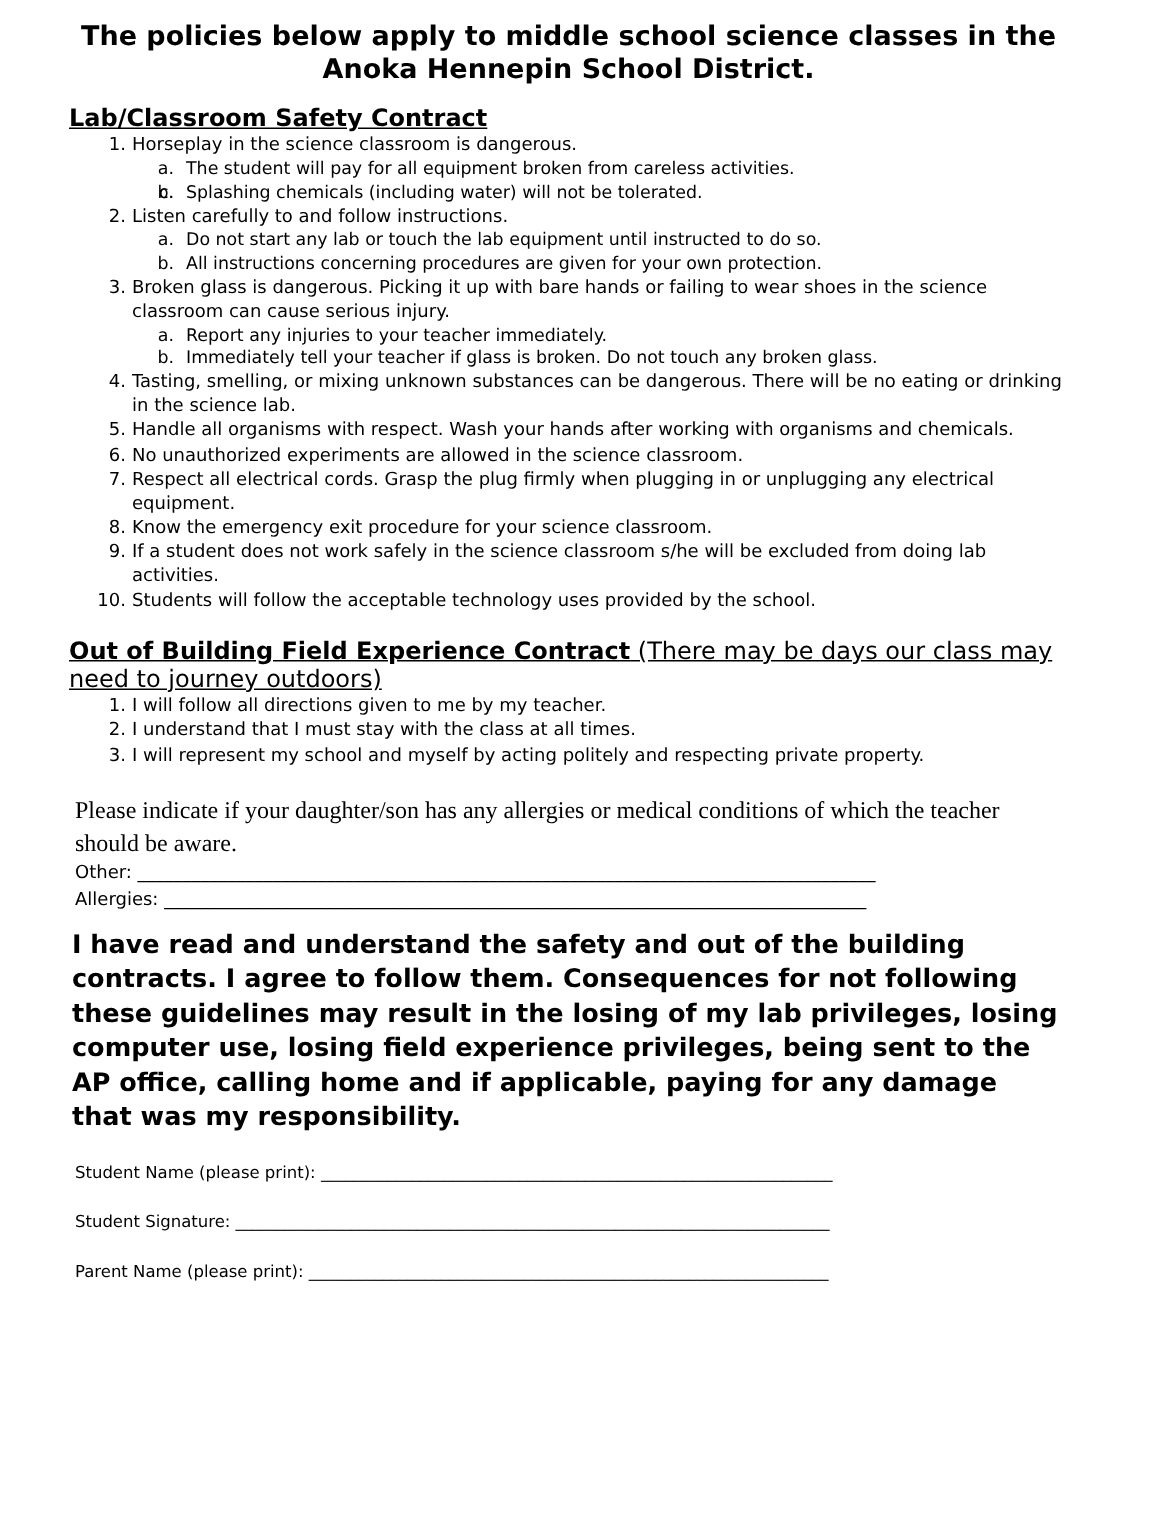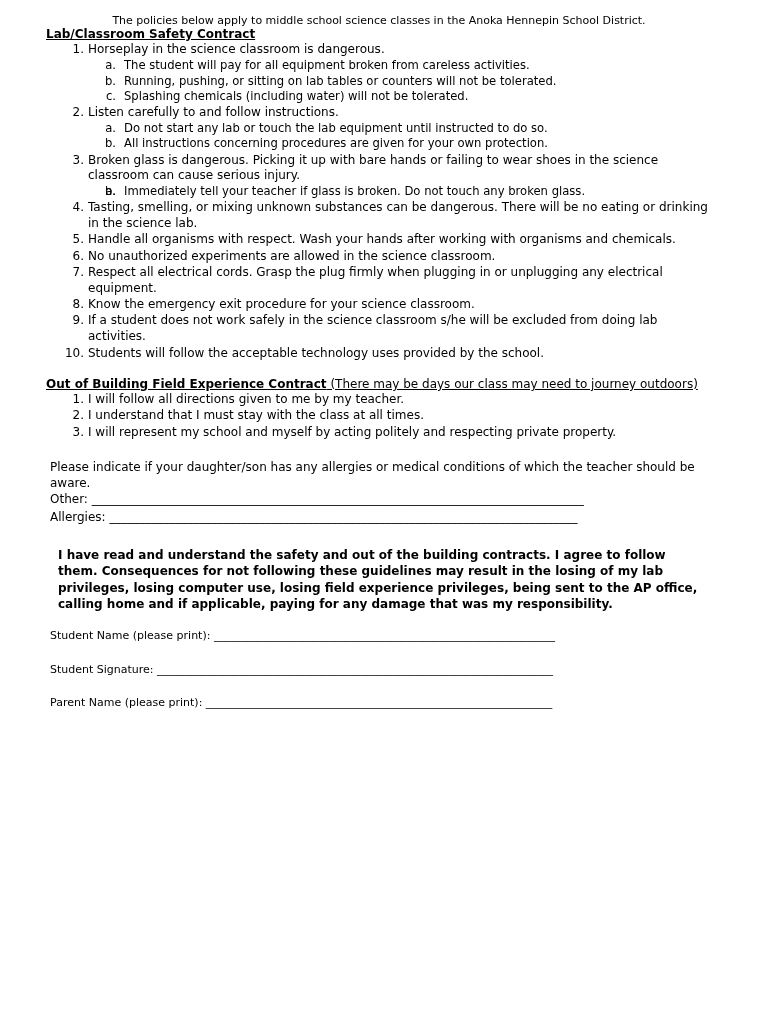--- a/index.html
+++ b/index.html
@@ -24,27 +24,27 @@
   .doc-title {
     text-align: center;
     font-size: 25px;
     font-weight: bold;
     letter-spacing: 0.2px;
     margin: 4px 0 10px 0;
     line-height: 1.1;
   }
   .doc-subtitle {
     text-align: center;
-    font-size: 11px;
-    font-weight: normal;
-    margin: 0 0 0 0;
+    font-size: 18px;
+    font-weight: bold;
+    margin: 0 0 12px 0;
     line-height: 1.2;
   }
   .section-heading {
-    font-size: 12px;
+    font-size: 16px;
     font-weight: bold;
     text-decoration: underline;
     margin: 0 0 1px 0;
   }
   .section-heading .suffix {
     font-weight: normal;
     text-decoration: none;
   }
   ol.level1 {
     list-style: none;
@@ -79,36 +79,37 @@
     position: absolute;
     left: 8px;
     width: 20px;
     text-align: right;
   }
   .gap-small { height: 9px; }
   .gap-med { height: 15px; }
   .gap-large { height: 18px; }
 
   .para {
-    font-size: 12px;
+    font-size: 16px;
     line-height: 1.35;
     margin: 0;
+    font-family: Liberation Serif, serif;
   }
   .fill-line {
     font-size: 12px;
     line-height: 1.45;
     margin: 0;
     white-space: nowrap;
     overflow: hidden;
   }
   .agreement {
-    font-size: 12px;
+    font-size: 17px;
     font-weight: bold;
     line-height: 1.36;
-    margin: 12px;
+    margin: 2px;
   }
   .sig-block {
     margin-top: 16px;
   }
   .sig-row {
     font-size: 11px;
     line-height: 1.4;
     margin: 0 0 18px 0;
     padding-left: 4px;
     white-space: nowrap;
@@ -133,21 +134,20 @@
       <li>
         <span class="num">1.</span>
         <span>Horseplay in the science classroom is dangerous.</span>
         <ol class="level2">
           <li>
             <span class="num">a.</span>
             <span>The student will pay for all equipment broken from careless activities.</span>
           </li>
           <li>
             <span class="num">b.</span>
-            <span>Running, pushing, or sitting on lab tables or counters will not be tolerated.</span>
           </li>
           <li>
             <span class="num">c.</span>
             <span>Splashing chemicals (including water) will not be tolerated.</span>
           </li>
         </ol>
       </li>
 
       <li>
         <span class="num">2.</span>
@@ -163,20 +163,21 @@
           </li>
         </ol>
       </li>
 
       <li>
         <span class="num">3.</span>
         <span>Broken glass is dangerous.  Picking it up with bare hands or failing to wear shoes in the science classroom can cause serious injury.</span>
         <ol class="level2">
           <li>
             <span class="num">a.</span>
+            <span>Report any injuries to your teacher immediately.</span>
           </li>
           <li>
             <span class="num">b.</span>
             <span> Immediately tell your teacher if glass is broken.  Do not touch any broken glass.</span>
           </li>
         </ol>
       </li>
 
       <li>
         <span class="num">4.</span>

